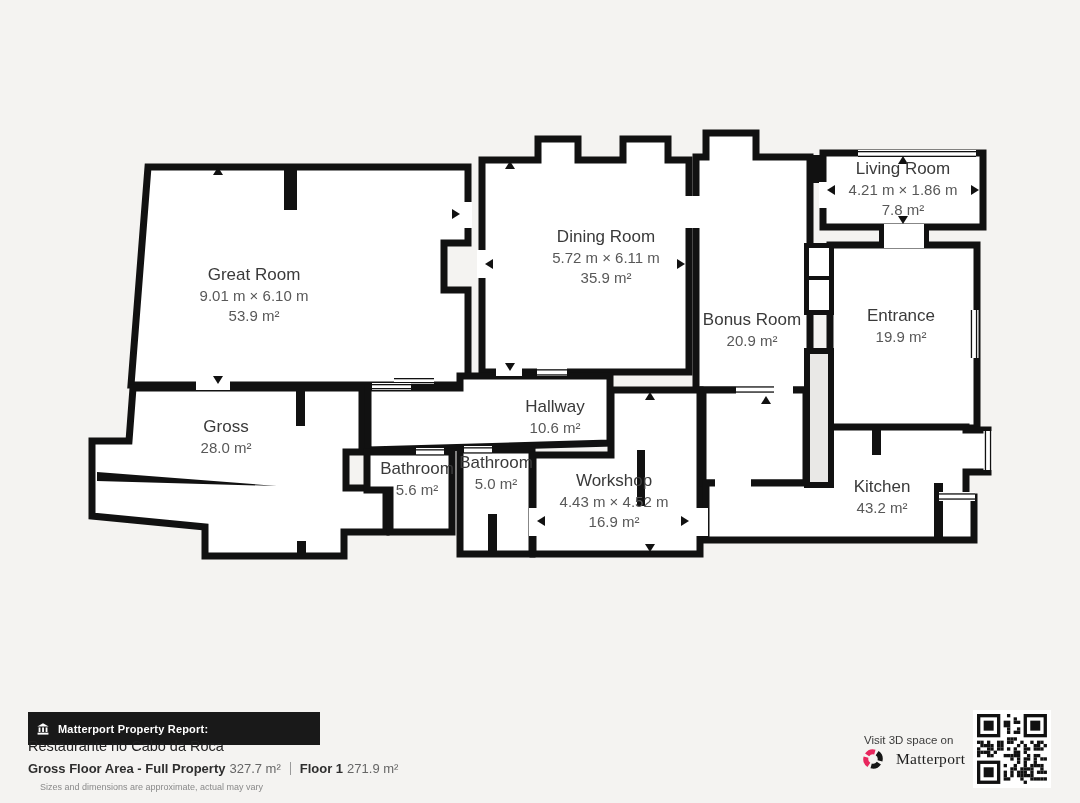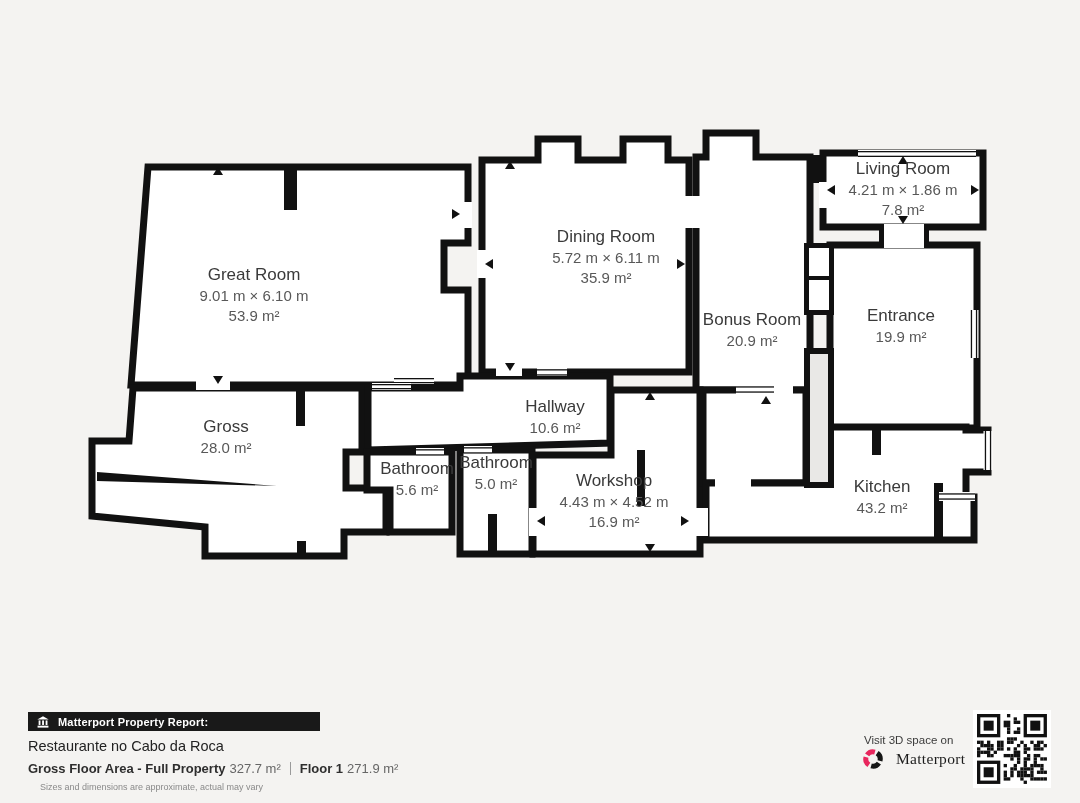--- a/index.html
+++ b/index.html
@@ -14,21 +14,21 @@
   .room-label .rdims,.room-label .rarea{display:block;font-size:15px;color:#585858;line-height:1.3;}
   .rdims:empty,.rarea:empty{display:none;}
 
   
   .rl-0{left:254px;top:277px;margin-top:18px;} .rl-1{left:585px;top:257px;margin-left:21px;} .rl-2{left:903px;top:189px;}
   .rl-3{left:752px;top:330px;} .rl-4{left:901px;top:326px;} .rl-5{left:226px;top:437px;}
   .rl-6{left:555px;top:417px;} .rl-7{left:417px;top:479px;} .rl-8{left:496px;top:473px;}
   .rl-9{left:614px;top:501px;} .rl-10{left:882px;top:497px;}
 
   
-  .badge{position:absolute;left:28px;top:712px;width:292px;height:19px;background:#191919;
+  .badge{position:absolute;left:28px;top:712px;width:292px;height:33px;background:#191919;
          display:flex;align-items:center;}
   .badge .bicon{margin-left:8px;display:flex;}
   .badge .btext{color:#ffffff;font-size:11px;font-weight:bold;margin-left:8px;letter-spacing:.2px;}
   .ptitle{position:absolute;left:28px;top:738px;font-size:14.5px;font-weight:normal;color:#222;}
   .stats{position:absolute;left:28px;top:761px;font-size:13px;color:#666;display:flex;align-items:center;}
   .stats .slabel{font-weight:bold;color:#2e2e2e;margin-right:4px;}
   .stats .sval{color:#666;}
   .stats .sdiv{display:inline-block;width:1px;height:13px;background:#9a9a9a;margin:0 9px;}
   .fineprint{position:absolute;left:28px;top:782px;font-size:9px;color:#8a8a8a;margin-left:12px;}
   .visit{position:absolute;left:864px;top:734px;font-size:11.5px;color:#3b3b3b;}

